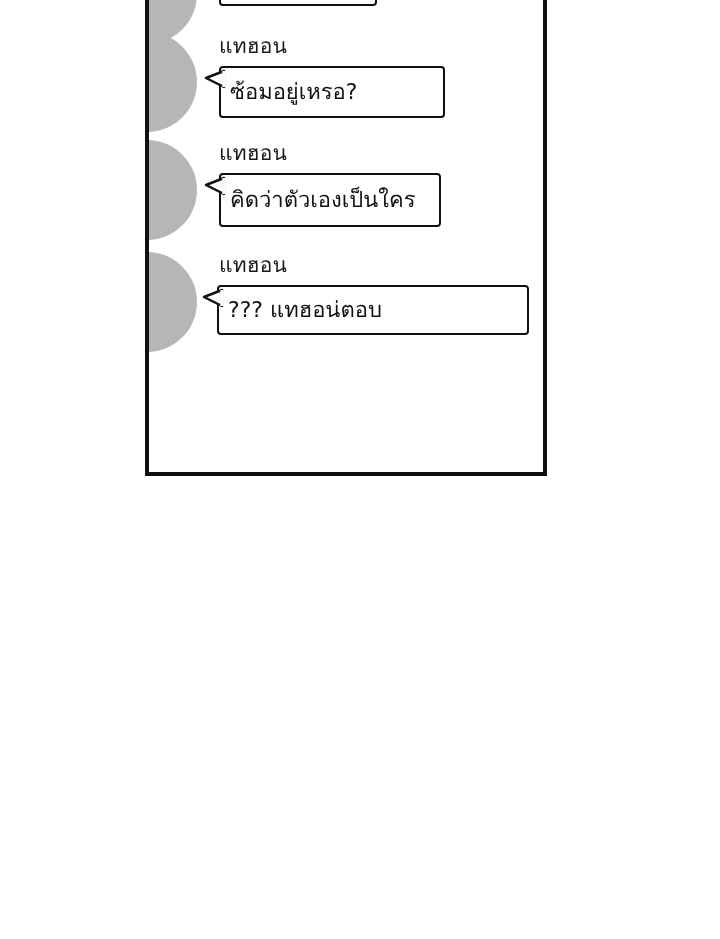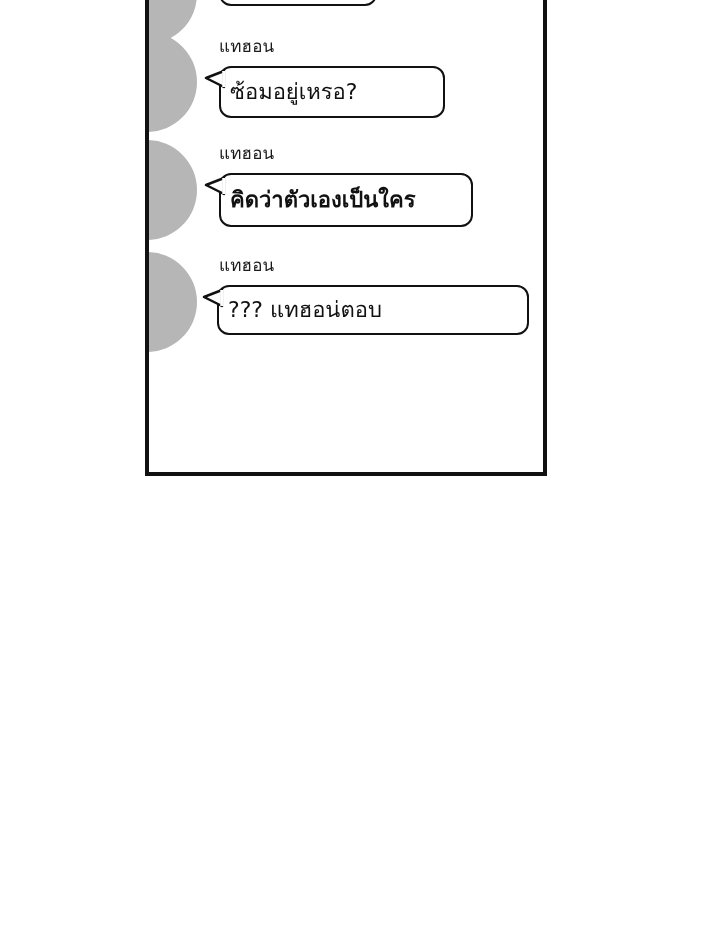--- a/index.html
+++ b/index.html
@@ -56,34 +56,34 @@
     left: -52px;
     width: 100px;
     height: 100px;
     border-radius: 50%;
     background: #b6b6b6;
   }
 
   
   .sender-name {
     position: absolute;
-    font-size: 17px;
+    font-size: 21px;
     line-height: 22px;
     color: #1a1a1a;
     letter-spacing: 0.2px;
     white-space: nowrap;
     font-family: "DejaVu Sans", "Liberation Sans", sans-serif;
   }
 
   
   .bubble {
     position: absolute;
     background: #ffffff;
     border: 2.5px solid #111111;
-    border-radius: 12px;
+    border-radius: 4px;
     box-sizing: border-box;
     display: flex;
     align-items: center;
   }
   .bubble .bubble-text {
     font-size: 22px;
     line-height: 26px;
     color: #111111;
     white-space: nowrap;
     padding: 0 9px;
@@ -110,21 +110,21 @@
 
   
   #row-1 { top: 42px; height: 104px; }
   #row-1 .avatar      { top: 0px; }
   #row-1 .bubble      { left: 70px; top: 34px; width: 226px; height: 52px; }
   #row-1 .sender-name { left: 70px; top: 3px; }
 
   
   #row-2 { top: 150px; height: 104px; }
   #row-2 .avatar      { top: 0px; }
-  #row-2 .bubble      { left: 70px; top: 33px; width: 254px; height: 54px; font-weight: bold; }
+  #row-2 .bubble      { left: 70px; top: 33px; width: 222px; height: 54px; }
   #row-2 .sender-name { left: 70px; top: 2px; }
 
   
   #row-3 { top: 262px; height: 104px; }
   #row-3 .avatar      { top: 0px; }
   #row-3 .bubble      { left: 68px; top: 33px; width: 312px; height: 50px; }
   #row-3 .sender-name { left: 70px; top: 2px; }
 </style>
 </head>
 <body>

